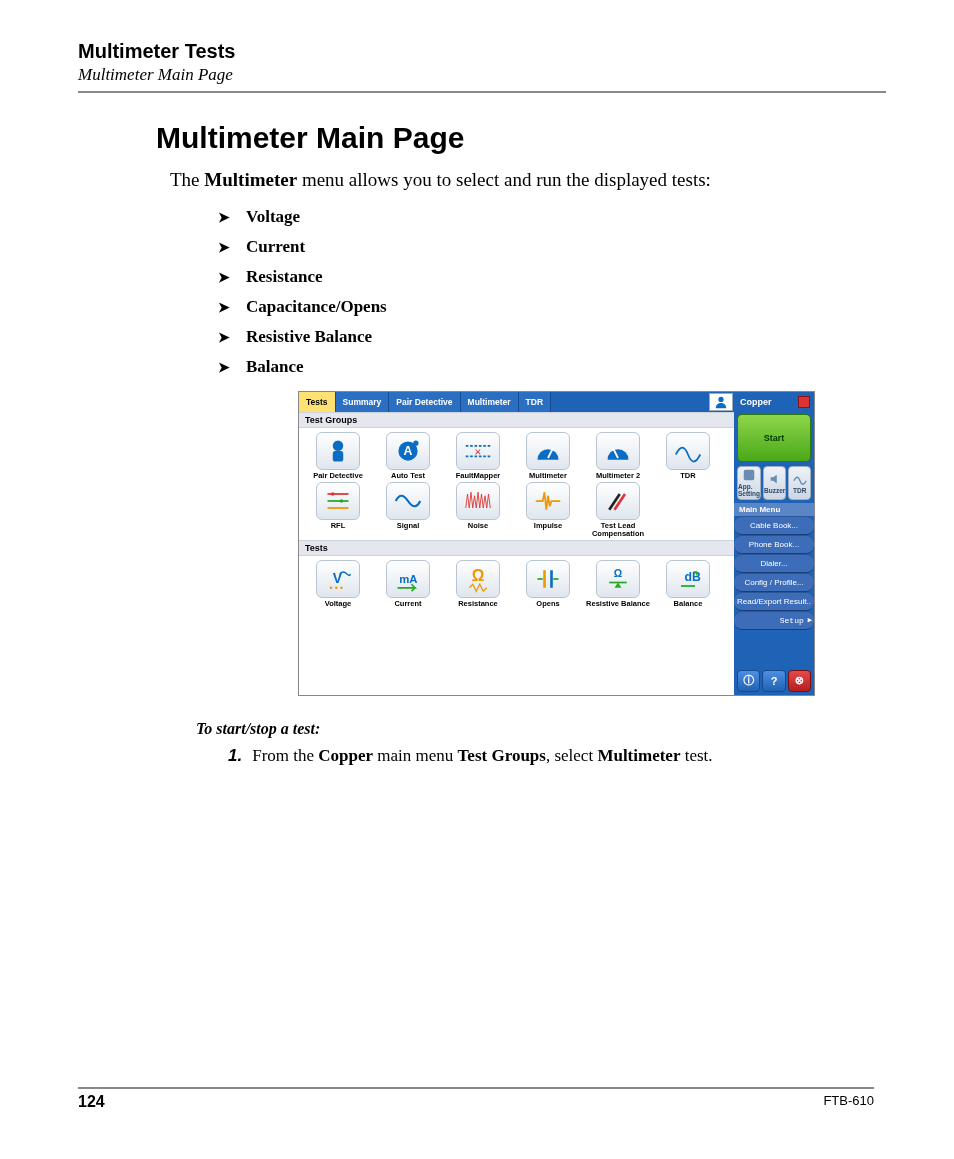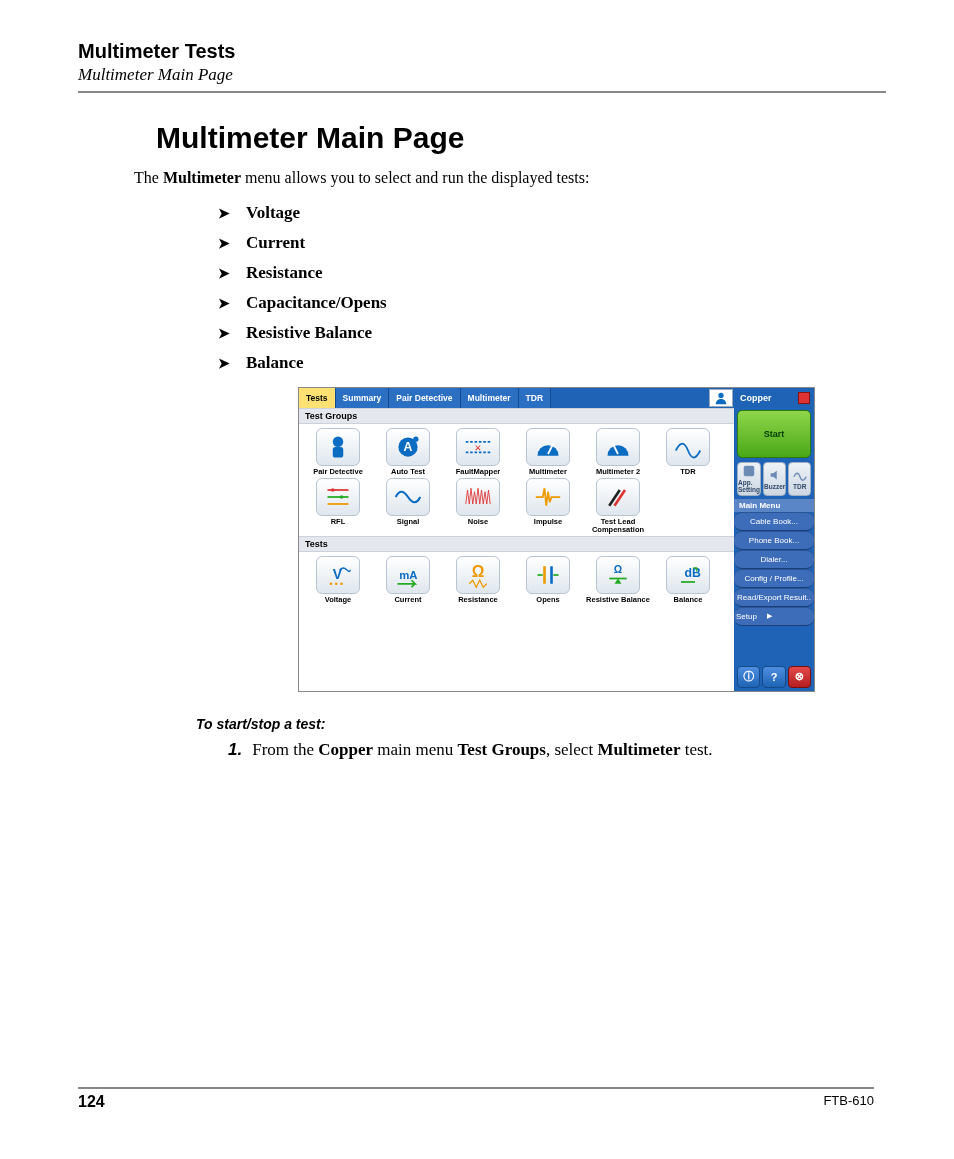--- a/index.html
+++ b/index.html
@@ -16,21 +16,21 @@
   .header-title { font-family: "Segoe UI", Arial, sans-serif; font-weight: 700; font-size: 20px; }
   .header-sub   { font-family: Georgia, serif; font-style: italic; font-size: 17px; margin-top: 2px; }
   .header-rule  { border: none; border-top: 2px solid #888; margin-top: 6px; }
 
   .section-title {
     font-family: "Segoe UI", Arial, sans-serif;
     font-weight: 800;
     font-size: 30px;
     margin: 28px 0 12px 78px;
   }
-  .intro { font-size: 16px; margin-left: 56px; margin-bottom: 14px; line-height: 1.35; }
+  .intro { font-size: 19px; margin-left: 92px; margin-bottom: 14px; line-height: 1.35; }
   .intro .b { font-weight: 700; }
 
   ul.arrow-list { list-style: none; margin-left: 140px; }
   ul.arrow-list li { position: relative; font-weight: 700; font-size: 17px; margin: 10px 0; padding-left: 28px; }
   ul.arrow-list li::before {
     content: "➤"; position: absolute; left: 0; top: 2px; font-size: 14px; color: #000;
   }
 
   .screenshot {
     width: 517px; height: 305px;
@@ -97,32 +97,32 @@
   }
   .ss-util .uico { width: 14px; height: 14px; margin-bottom: 1px; }
   .ss-menu-head {
     background: #5a85c6; color: #fff; font-size: 8px; font-weight: 700;
     padding: 2px 5px; margin-top: 1px;
   }
   .ss-menu-item {
     background: #3d6db8; color: #fff; font-size: 8px; text-align: center;
     padding: 4px 2px; border-top: 1px solid #2a5596; border-bottom: 1px solid #1a3f76; border-radius: 8px;
   }
-  .ss-menu-item.setup { display: flex; justify-content: flex-start; gap: 10px; align-items: center; }
+  .ss-menu-item.setup { display: flex; justify-content: flex-end; gap: 4px; align-items: center; font-family: Liberation Mono, monospace; }
   .ss-nav-row { display: flex; gap: 2px; margin: 3px; margin-top: auto; }
   .ss-nav {
     flex: 1; height: 22px; border-radius: 4px; display: flex; align-items: center; justify-content: center;
     color: #fff; font-size: 11px; font-weight: 700;
   }
   .ss-nav.blue { background: linear-gradient(#4f8ee0,#1e63b5); border: 1px solid #164b8b; }
   .ss-nav.red  { background: linear-gradient(#e34b4b,#b51e1e); border: 1px solid #7a0e0e; }
 
   .instr-head {
-    font-family: Liberation Sans, sans-serif; font-weight: 700; font-style: italic;
-    font-size: 14px; margin: 24px 0 6px 118px;
+    font-family: Liberation Serif, serif; font-weight: 700; font-style: italic;
+    font-size: 16px; margin: 24px 0 6px 118px;
   }
   ol.steps { margin-left: 150px; font-size: 17px; counter-reset: step; list-style: none; }
   ol.steps li { margin: 8px 0; position: relative; padding-left: 0; }
   ol.steps li .num { font-family: "Segoe UI", Arial, sans-serif; font-weight: 800; font-style: italic; margin-right: 10px; }
   ol.steps li .b { font-weight: 700; }
 
   .footer {
     position: absolute; left: 78px; right: 80px; bottom: 48px;
     border-top: 2px solid #888; padding-top: 4px;
     display: flex; justify-content: space-between;

